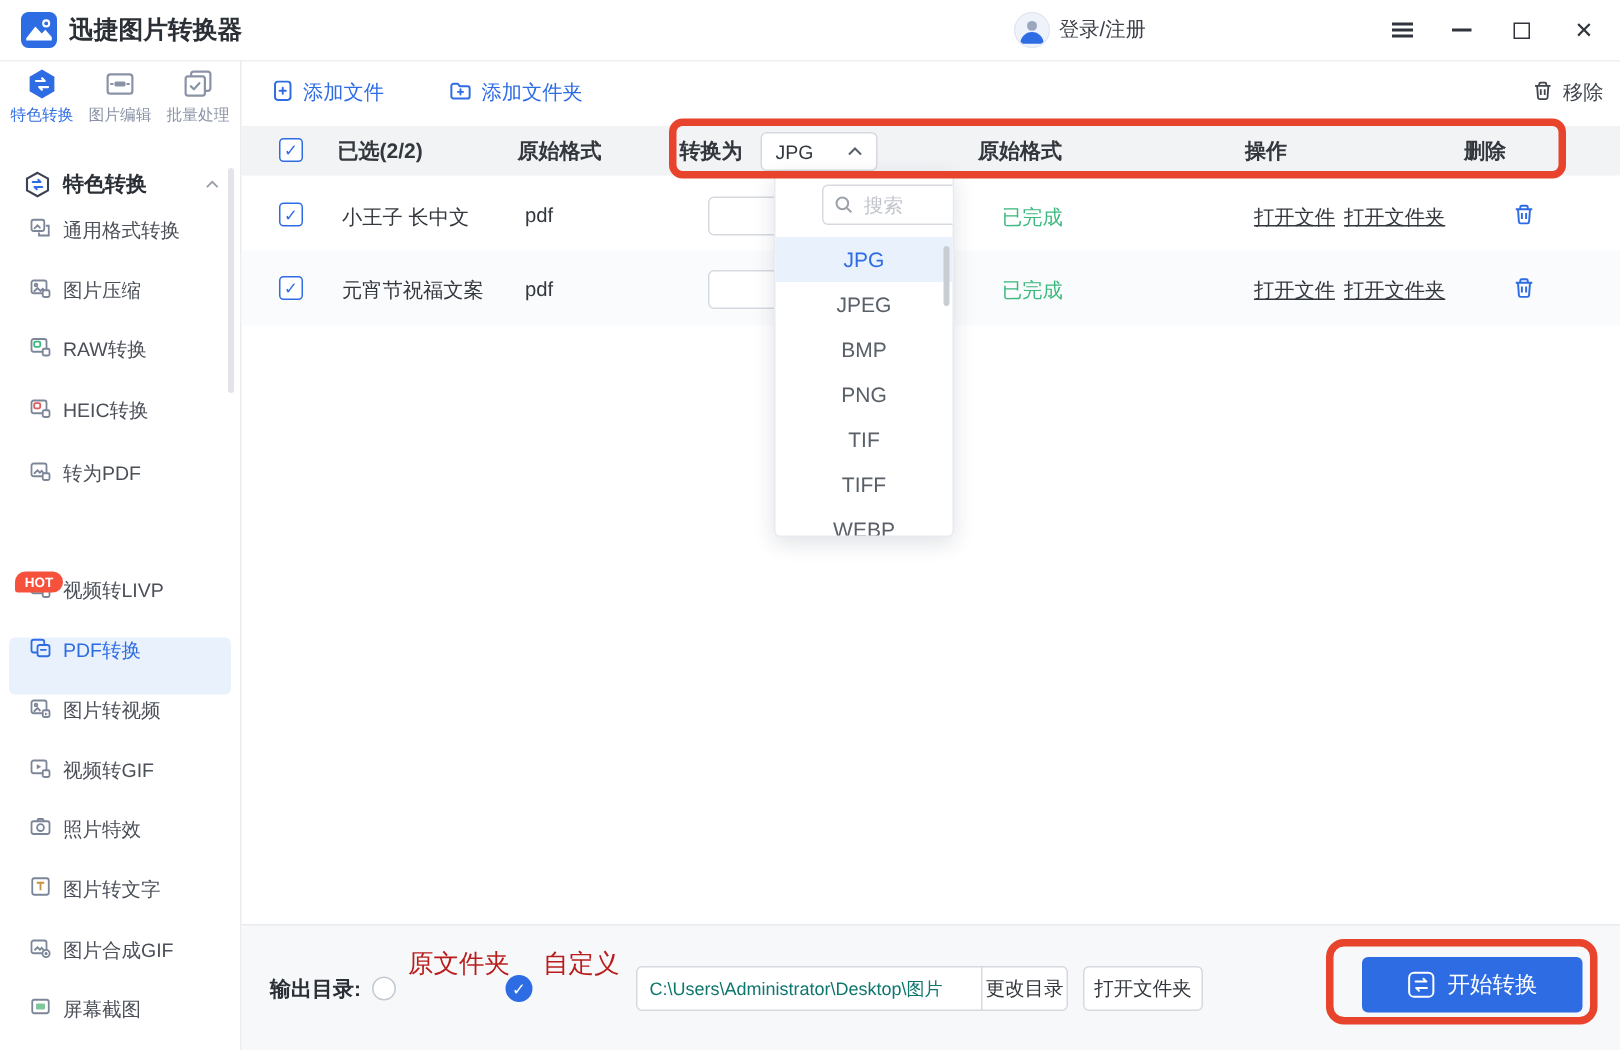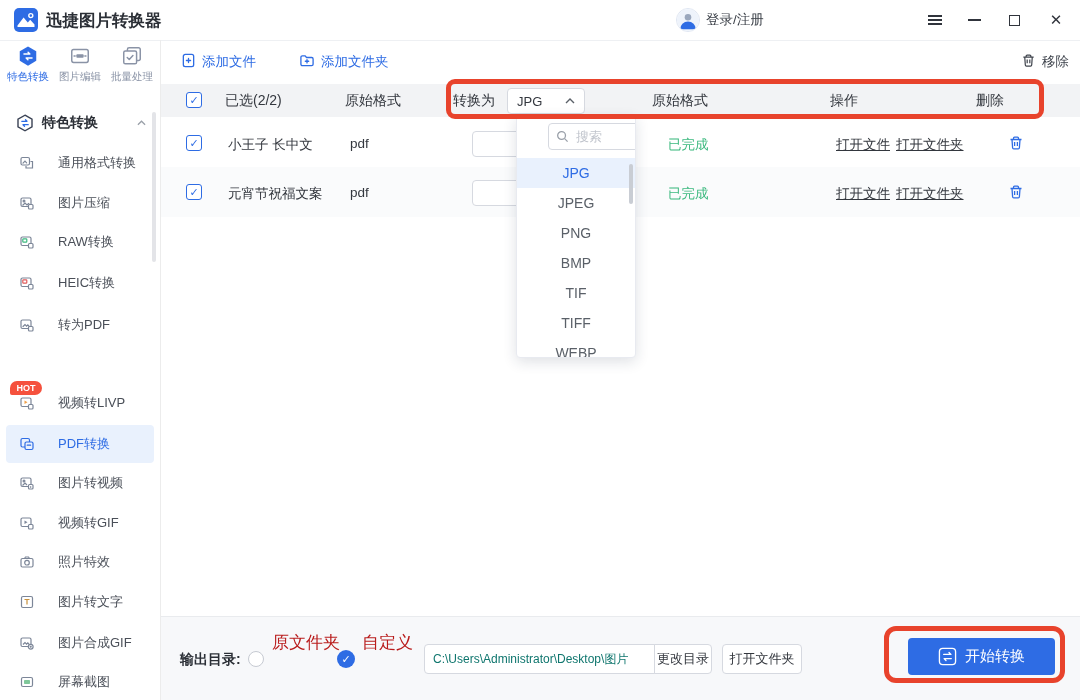--- a/index.html
+++ b/index.html
@@ -20,31 +20,31 @@
   .vdivider{left:160px;top:40px;width:1px;height:660px;background:#ececec;}
   .tab{top:44px;width:52px;text-align:center;cursor:pointer;}
   .tab .ticon{height:24px;display:flex;align-items:center;justify-content:center;}
   .tab .tlabel{font-size:10.5px;color:#8a93a6;margin-top:2px;}
   .tab.active .tlabel{color:#2e6ce4;}
   .toolbtn{top:40px;height:44px;display:flex;align-items:center;gap:6px;color:#2e6ce4;font-size:13.5px;cursor:pointer;}
   .removebtn{color:#3f444d;}
   
   .side-group{left:0;top:106px;width:160px;height:34px;display:flex;align-items:center;cursor:pointer;}
   .side-group .glabel{font-size:14px;font-weight:bold;color:#2b2f36;margin-left:8px;}
-  .side-item{left:6px;width:148px;height:36px;display:flex;align-items:center;border-radius:4px;cursor:pointer;color:#4a4f58;gap:16px;}
+  .side-item{left:6px;width:148px;height:36px;display:flex;align-items:flex-start;border-radius:4px;cursor:pointer;color:#4a4f58;}
   .side-item .silabel{margin-left:8px;font-size:13px;}
   .side-item svg{margin-left:14px;flex:0 0 auto;color:#7c8698;}
   .side-item.selected{background:#e9f1fd;color:#2e6ce4;}
   .side-item.selected svg{color:#2e6ce4;}
   .hot-badge{left:10px;top:381px;width:32px;height:14px;background:#f5513d;color:#fff;font-size:9px;font-weight:bold;
              border-radius:7px 7px 7px 2px;display:flex;align-items:center;justify-content:center;z-index:3;}
   .side-scroll{left:152px;top:112px;width:4px;height:150px;background:#e3e4e8;border-radius:2px;}
   
   .thead{left:161px;top:84px;width:919px;height:33px;background:#f2f3f5;}
-  .hcell{font-size:14px;font-weight:normal;color:#33373e;top:92px;}
+  .hcell{font-size:14px;font-weight:bold;color:#33373e;top:92px;}
   .checkbox{width:16px;height:16px;border:1.5px solid #2e6ce4;border-radius:3px;background:#fff;box-sizing:border-box;
             display:flex;align-items:center;justify-content:center;color:#2e6ce4;font-size:11px;font-weight:bold;cursor:pointer;}
   .selectbox{left:507px;top:88px;width:78px;height:26px;background:#fff;border:1px solid #d6d9e0;border-radius:4px;
              display:flex;align-items:center;justify-content:space-between;padding:0 9px;box-sizing:border-box;cursor:pointer;}
   .selectbox .selval{font-size:13px;color:#33373e;}
   .trow2{left:161px;top:167px;width:919px;height:50px;background:#fafbfc;}
   .cell{font-size:13.5px;color:#33373e;}
   .status-ok{color:#3cb97f;}
   .linkcell{text-decoration:underline;cursor:pointer;color:#33373e;}
   .trash{color:#2e6ce4;cursor:pointer;}
@@ -343,22 +343,22 @@
           <svg width="13" height="13" viewBox="0 0 14 14" fill="none" stroke="#9aa0a9" stroke-width="1.4">
             <circle cx="6" cy="6" r="4.2"></circle>
             <path d="M9.3 9.3 L12.5 12.5"></path>
           </svg>
         </span>
       <input placeholder="搜索" style="">
     </div>
     <div class="dd-list">
       <div class="dd-opt selected">JPG</div>
       <div class="dd-opt">JPEG</div>
+      <div class="dd-opt">BMP</div>
       <div class="dd-opt">PNG</div>
-      <div class="dd-opt">BMP</div>
       <div class="dd-opt">TIF</div>
       <div class="dd-opt">TIFF</div>
       <div class="dd-opt">WEBP</div>
     </div>
     <div class="dd-scroll"></div>
   </div>
 
   <div class="abs footer"></div>
   <div class="abs f-label">输出目录:</div>
   <div class="abs radio-off"></div>

